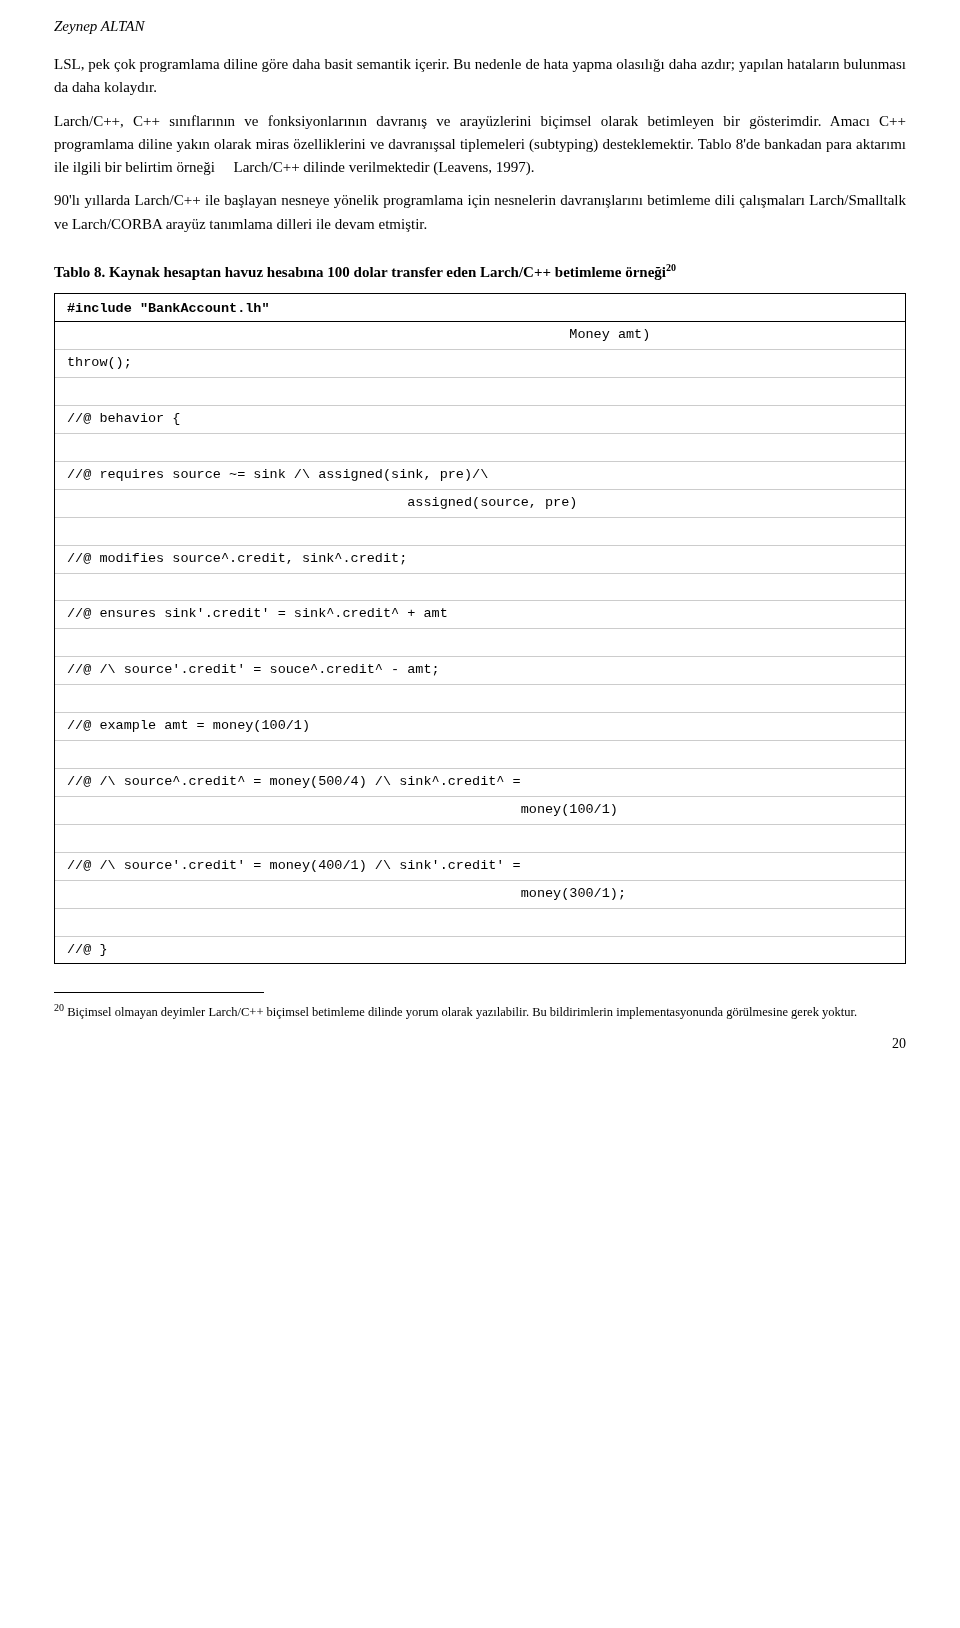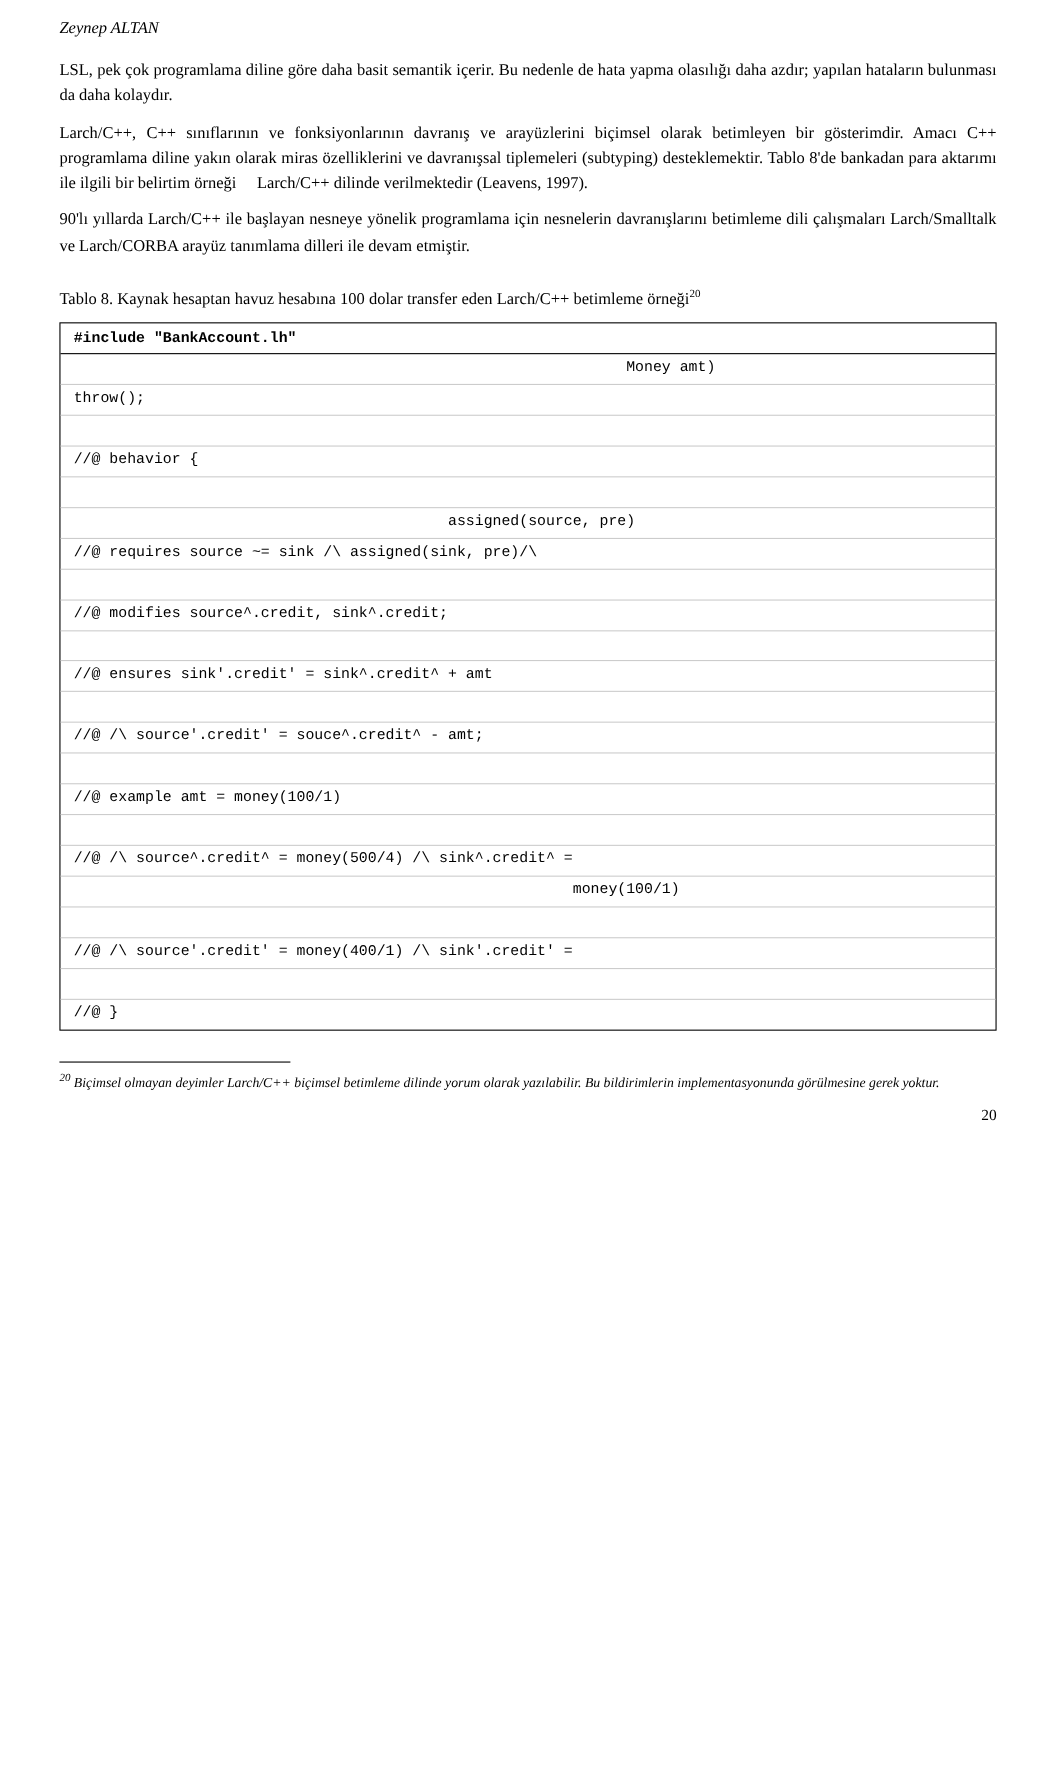--- a/index.html
+++ b/index.html
@@ -20,21 +20,21 @@
     }
     .body-text {
       font-size: 15px;
       line-height: 1.55;
       text-align: justify;
       margin-bottom: 10px;
       font-family: "Times New Roman", Times, serif;
     }
     .section-title {
       font-size: 15px;
-      font-weight: normal;
+      font-weight: bold;
       margin: 24px 0 10px 0;
       font-family: "Times New Roman", Times, serif;
       line-height: 1.5;
     }
     .code-block {
       font-family: "Courier New", Courier, monospace;
       font-size: 13.5px;
       border: 1px solid #000;
       margin: 10px 0 18px 0;
       background: #fff;
@@ -62,21 +62,20 @@
       border-top: 1px solid #000;
       width: 210px;
       margin-top: 28px;
       margin-bottom: 7px;
     }
     .footnote-text {
       font-size: 12.5px;
       line-height: 1.5;
       text-align: justify;
       font-family: "Times New Roman", Times, serif;
-      font-style: italic;
     }
     .page-number {
       text-align: right;
       font-size: 14px;
       margin-top: 14px;
     }
     sup {
       font-size: 10px;
       vertical-align: super;
     }
@@ -111,22 +110,22 @@
 
   <div class="code-row">                                                              Money amt)</div>
   <div class="code-row">throw();</div>
 
   <div class="code-row"> </div>
 
   <div class="code-row">//@ behavior {</div>
 
   <div class="code-row"> </div>
 
+  <div class="code-row">//@ requires source ~= sink /\ assigned(sink, pre)/\</div>
   <div class="code-row">                                          assigned(source, pre)</div>
-  <div class="code-row">//@ requires source ~= sink /\ assigned(sink, pre)/\</div>
 
 
   <div class="code-row"> </div>
 
   <div class="code-row">//@ modifies source^.credit, sink^.credit;</div>
 
   <div class="code-row"> </div>
 
   <div class="code-row">//@ ensures sink'.credit' = sink^.credit^ + amt</div>
 
@@ -139,20 +138,21 @@
   <div class="code-row">//@ example amt = money(100/1)</div>
 
   <div class="code-row"> </div>
 
   <div class="code-row">//@ /\ source^.credit^ = money(500/4) /\ sink^.credit^ =</div>
   <div class="code-row">                                                        money(100/1)</div>
 
   <div class="code-row"> </div>
 
   <div class="code-row">//@ /\ source'.credit' = money(400/1) /\ sink'.credit' =</div>
+  <div class="code-row">                                                        money(300/1);</div>
 
   <div class="code-row"> </div>
 
   <div class="code-row">//@ }</div>
 </div>
 
 <div class="footnote-line"></div>
 <p class="footnote-text">
   <sup>20</sup>
   <span>Biçimsel olmayan deyimler Larch/C++  biçimsel betimleme dilinde yorum olarak yazılabilir. Bu bildirimlerin implementasyonunda görülmesine gerek yoktur.</span>

